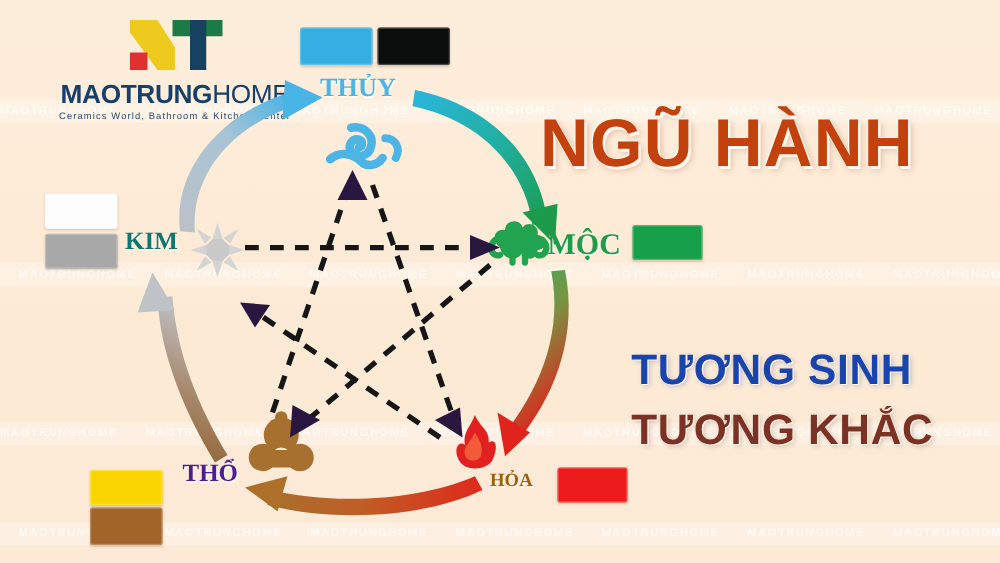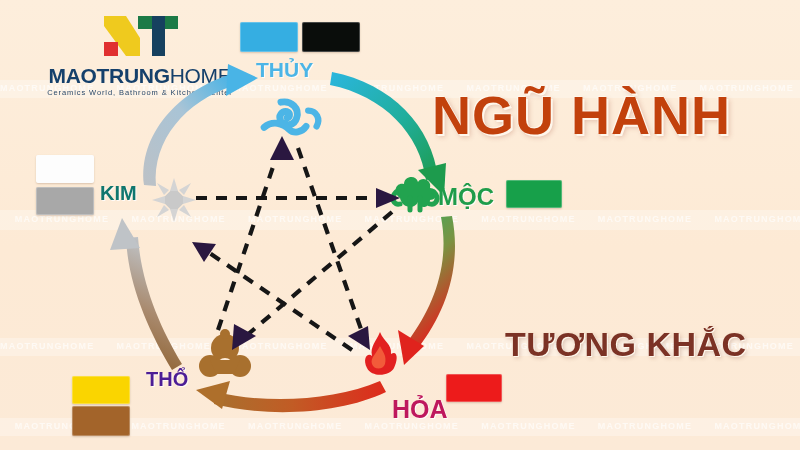--- a/index.html
+++ b/index.html
@@ -49,28 +49,28 @@
     left:505px;top:277px;font-size:34px;color:#1a44ad;letter-spacing:.5px;
     text-shadow:1px 1px 0 #fff7ec, 2px 2px 4px rgba(30,50,140,.25);
   }
   #tuongkhac{
     left:505px;top:325px;font-size:34px;color:#7b3225;letter-spacing:.5px;
     text-shadow:1px 1px 0 #fff7ec, 2px 2px 4px rgba(110,50,35,.25);
   }
 
   
   .el-label{position:absolute;font-weight:bold;white-space:nowrap;
-    font-family:Liberation Sans, sans-serif;}
+    font-family:Liberation Serif, serif;}
   #lbl-thuy{left:256px;top:58px;font-size:21px;color:#4cb5e6;
      text-shadow:1px 1px 0 rgba(255,255,255,.8);}
   #lbl-kim{left:100px;top:182px;font-size:20px;color:#0f766e;
      text-shadow:1px 1px 0 rgba(255,255,255,.8);}
   #lbl-moc{left:438px;top:183px;font-size:24px;color:#1f9c4a;
      text-shadow:1px 1px 0 rgba(255,255,255,.8);}
-  #lbl-hoa{left:392px;top:395px;font-size:25px;color:#be185d;
+  #lbl-hoa{left:392px;top:377px;font-size:15px;color:#a16207;
      text-shadow:1px 1px 0 rgba(255,255,255,.8);}
   #lbl-tho{left:146px;top:368px;font-size:20px;color:#4c1d95;
      text-shadow:1px 1px 0 rgba(255,255,255,.8);}
 
   
   .sw{position:absolute;border-radius:2px;
       box-shadow:0 1px 2px rgba(120,80,50,.25), inset 0 0 0 1px rgba(255,255,255,.25);}
 
   
   svg.layer{position:absolute;left:0;top:0;width:800px;height:450px;overflow:visible;}
@@ -236,15 +236,16 @@
   <div class="sw" style="left:72px;top:376px;width:58px;height:28px;background:#FAD500;"></div>
   <div class="sw" style="left:72px;top:406px;width:58px;height:30px;background:#A3642A;"></div>
 
   <div class="el-label" id="lbl-thuy">THỦY</div>
   <div class="el-label" id="lbl-kim">KIM</div>
   <div class="el-label" id="lbl-moc">MỘC</div>
   <div class="el-label" id="lbl-hoa">HỎA</div>
   <div class="el-label" id="lbl-tho">THỔ</div>
 
   <div class="headline" id="nguhanh">NGŨ HÀNH</div>
+  <div class="headline" id="tuongsinh">TƯƠNG SINH</div>
   <div class="headline" id="tuongkhac">TƯƠNG KHẮC</div>
 
 </div>
 
 </body></html>

